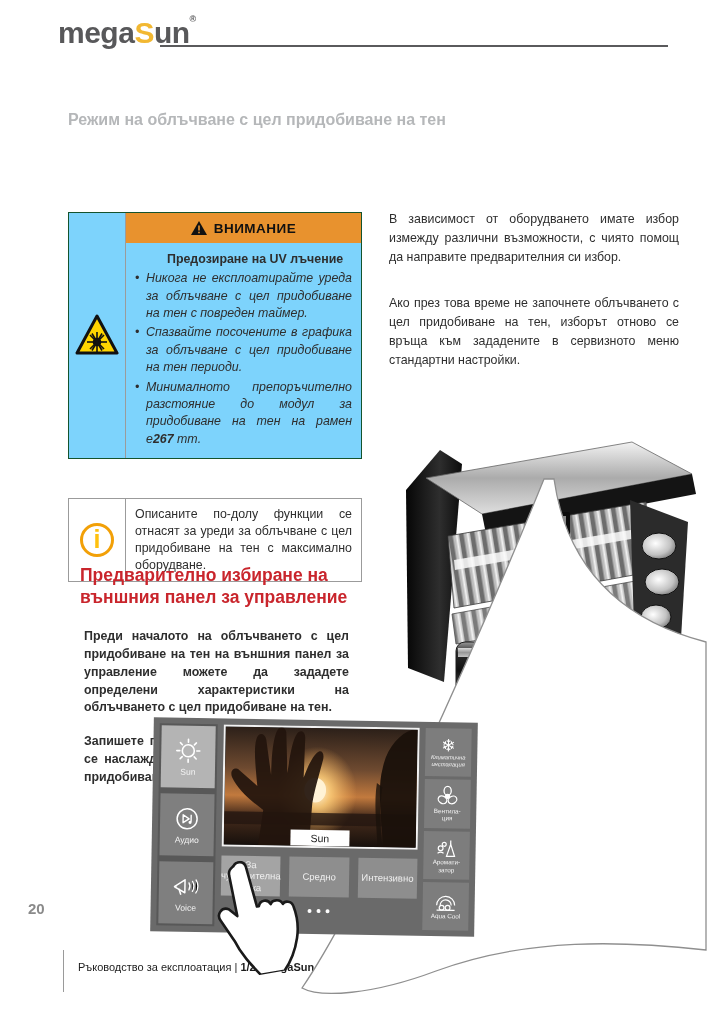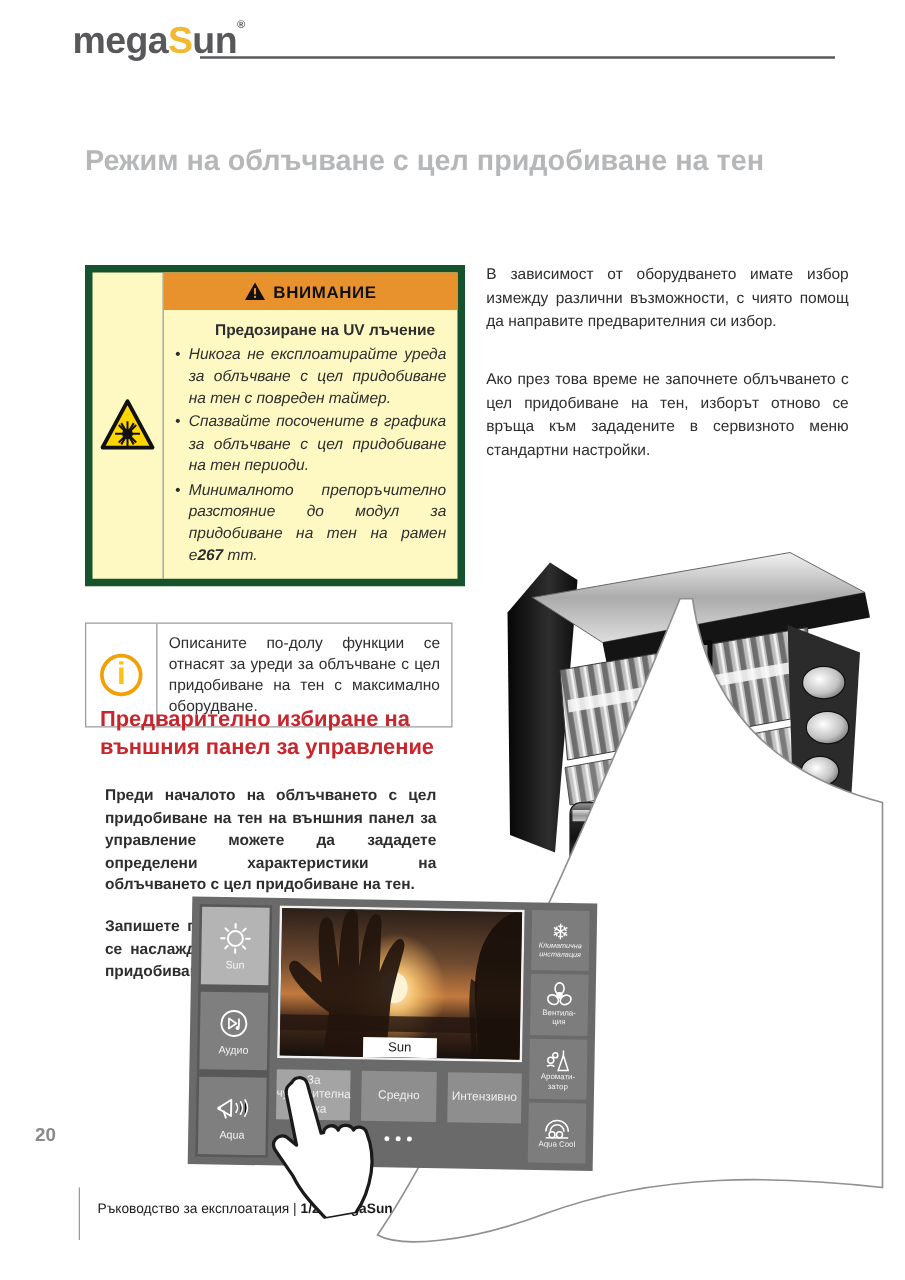--- a/index.html
+++ b/index.html
@@ -5,24 +5,24 @@
   html,body{margin:0;padding:0;}
   body{
     width:724px;height:1024px;position:relative;overflow:hidden;
     background:#ffffff;font-family:"Liberation Sans",sans-serif;color:#3a3a3a;
   }
   
   .logo{position:absolute;left:58px;top:16px;font-size:30px;font-weight:700;color:#58585a;letter-spacing:-0.5px;}
   .logo .s{color:#f2b832;}
   .logo .mark{font-size:9px;vertical-align:top;position:relative;top:-2px;color:#58585a;}
   .header-rule{position:absolute;left:160px;top:45px;width:508px;border-top:2px solid #5a5a5c;}
-  .page-title{position:absolute;left:68px;top:100px;width:620px;font-size:23px;font-weight:700;color:#b5b7b9;}
-
-  
-  .warnbox{position:absolute;left:68px;top:212px;width:292px;border:6px solid #14532d;display:flex;background:#fef9c3;}
+  .page-title{position:absolute;left:68px;top:100px;width:620px;font-size:16px;font-weight:700;color:#b5b7b9;}
+
+  
+  .warnbox{position:absolute;left:68px;top:212px;width:292px;border:1px solid #14532d;display:flex;background:#7dd3fc;}
   .warnbox .iconcell{width:56px;border-right:1px solid #9b9b9b;display:flex;align-items:center;justify-content:center;}
   .warnbox .bodycell{flex:1;display:flex;flex-direction:column;}
   .warnhead{background:#e8922e;height:30px;display:flex;align-items:center;justify-content:center;gap:7px;
     font-weight:700;font-size:13.5px;color:#111;letter-spacing:0.5px;}
   .warncontent{padding:8px 9px 10px 9px;font-size:12.4px;line-height:1.40;text-align:justify;color:#2e2e2e;}
   .warncontent .wtitle{font-weight:700;margin-bottom:1px;padding-left:32px;}
   .warncontent ul{margin:2px 0 0 0;padding:0;list-style:none;font-style:italic;}
   .warncontent li{position:relative;padding-left:11px;margin-top:2px;}
   .warncontent li::before{content:"•";position:absolute;left:0;top:0;}
 
@@ -235,21 +235,21 @@
       <svg width="28" height="26" viewBox="0 0 28 26">
         <path d="M4,12 L13,6 L13,19 L4,14 Z" fill="none" stroke="#fff" stroke-width="1.5" stroke-linejoin="round"></path>
         <path d="M4,12 Q1,13 4,14" fill="none" stroke="#fff" stroke-width="1.5"></path>
         <line x1="7" y1="15" x2="9" y2="21" stroke="#fff" stroke-width="1.5"></line>
         <g stroke="#fff" stroke-width="1.3" stroke-linecap="round">
           <path d="M17,9 q2,3.5 0,7"></path>
             <path d="M20.5,7.5 q3,5 0,10"></path>
             <path d="M24,6 q4,6.5 0,13"></path>
         </g>
       </svg>
-      <span class="lbl">Aqua</span>
+      <span class="lbl">Voice</span>
     </div>
   </div>
 
   <div class="pmain">
     <div class="photo">
       <svg width="100%" height="100%" viewBox="0 0 212 114" preserveAspectRatio="none">
         <defs>
           <linearGradient id="sky" x1="0" y1="0" x2="0" y2="1">
             <stop offset="0" stop-color="#2c2019"></stop>
               <stop offset="0.35" stop-color="#6e4a30"></stop>

